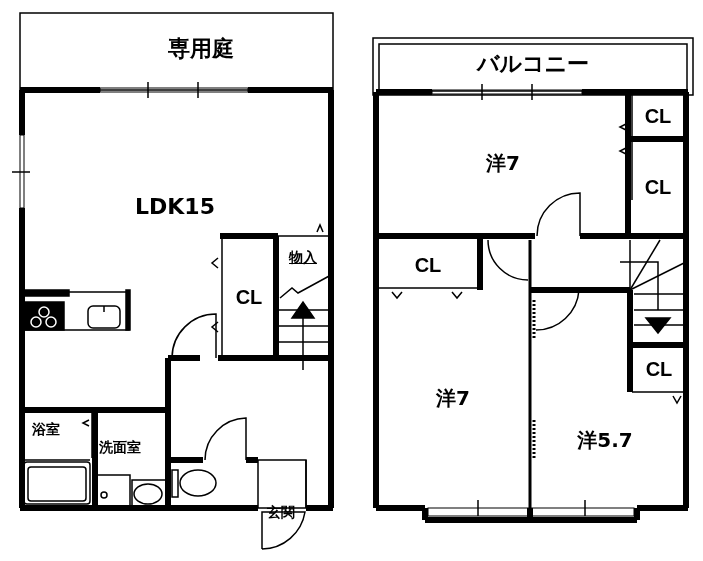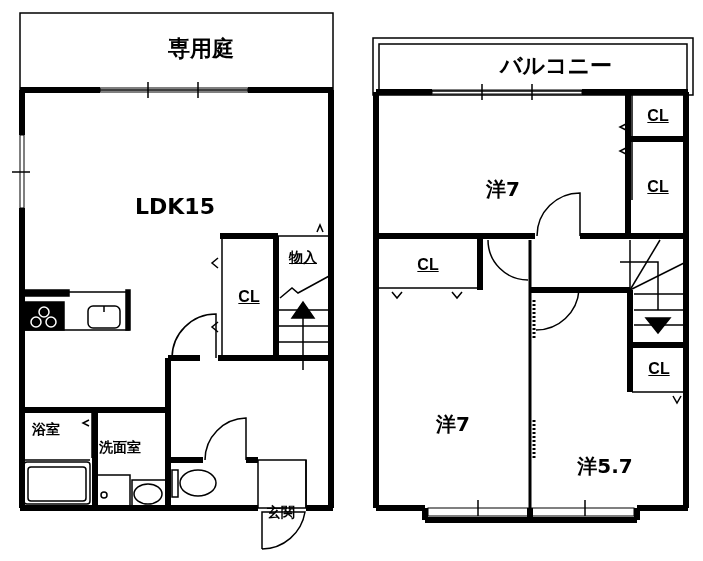--- a/index.html
+++ b/index.html
@@ -1,22 +1,22 @@
 <!DOCTYPE html>
 <html><head>
 <meta charset="utf-8">
 <style>
   html,body{margin:0;padding:0;background:#fff;}
   body{width:703px;height:561px;position:relative;overflow:hidden;font-family:"DejaVu Sans",sans-serif;}
   svg{position:absolute;left:0;top:0;}
   .lbl{position:absolute;color:#000;font-weight:bold;white-space:nowrap;transform:translate(-50%,-50%);line-height:1;}
   .big{font-size:22px;}
-  .mid{font-size:20px;margin-top:26px;}
+  .mid{font-size:20px;}
   .xs{font-size:14px;}
-  .cl{font-family:"Liberation Sans",sans-serif;font-size:16px;text-decoration:underline;}
+  .cl{font-family:"Liberation Sans",sans-serif;font-size:20px;}
 </style>
 </head>
 <body>
 
 <svg width="703" height="561" viewBox="0 0 703 561">
   <g fill="none" stroke="#000" stroke-width="1.5">
 
     <rect x="20" y="13" width="313" height="77"></rect>
 
     <g stroke-width="6">
@@ -153,20 +153,20 @@
 </svg>
 
 <div class="lbl big" style="left:176px;top:49px;margin-left:25px;">専用庭</div>
 <div class="lbl big" style="left:175px;top:207px;">LDK15</div>
 <div class="lbl cl" style="left:249px;top:297px;">CL</div>
 <div class="lbl xs" style="left:303px;top:257px;text-decoration:underline;">物入</div>
 <div class="lbl xs" style="left:46px;top:429px;">浴室</div>
 <div class="lbl xs" style="left:120px;top:447px;">洗面室</div>
 <div class="lbl xs" style="left:281px;top:488px;margin-top:24px;">玄関</div>
 
-<div class="lbl big" style="left:556px;top:66px;">バルコニー</div>
+<div class="lbl big" style="left:533px;top:66px;font-family:Liberation Mono, monospace;">バルコニー</div>
 <div class="lbl mid" style="left:503px;top:163px;">洋7</div>
 <div class="lbl mid" style="left:453px;top:398px;">洋7</div>
 <div class="lbl mid" style="left:605px;top:440px;">洋5.7</div>
 <div class="lbl cl" style="left:658px;top:116px;">CL</div>
 <div class="lbl cl" style="left:658px;top:187px;">CL</div>
 <div class="lbl cl" style="left:428px;top:265px;">CL</div>
 <div class="lbl cl" style="left:659px;top:369px;">CL</div>
 
 </body></html>

